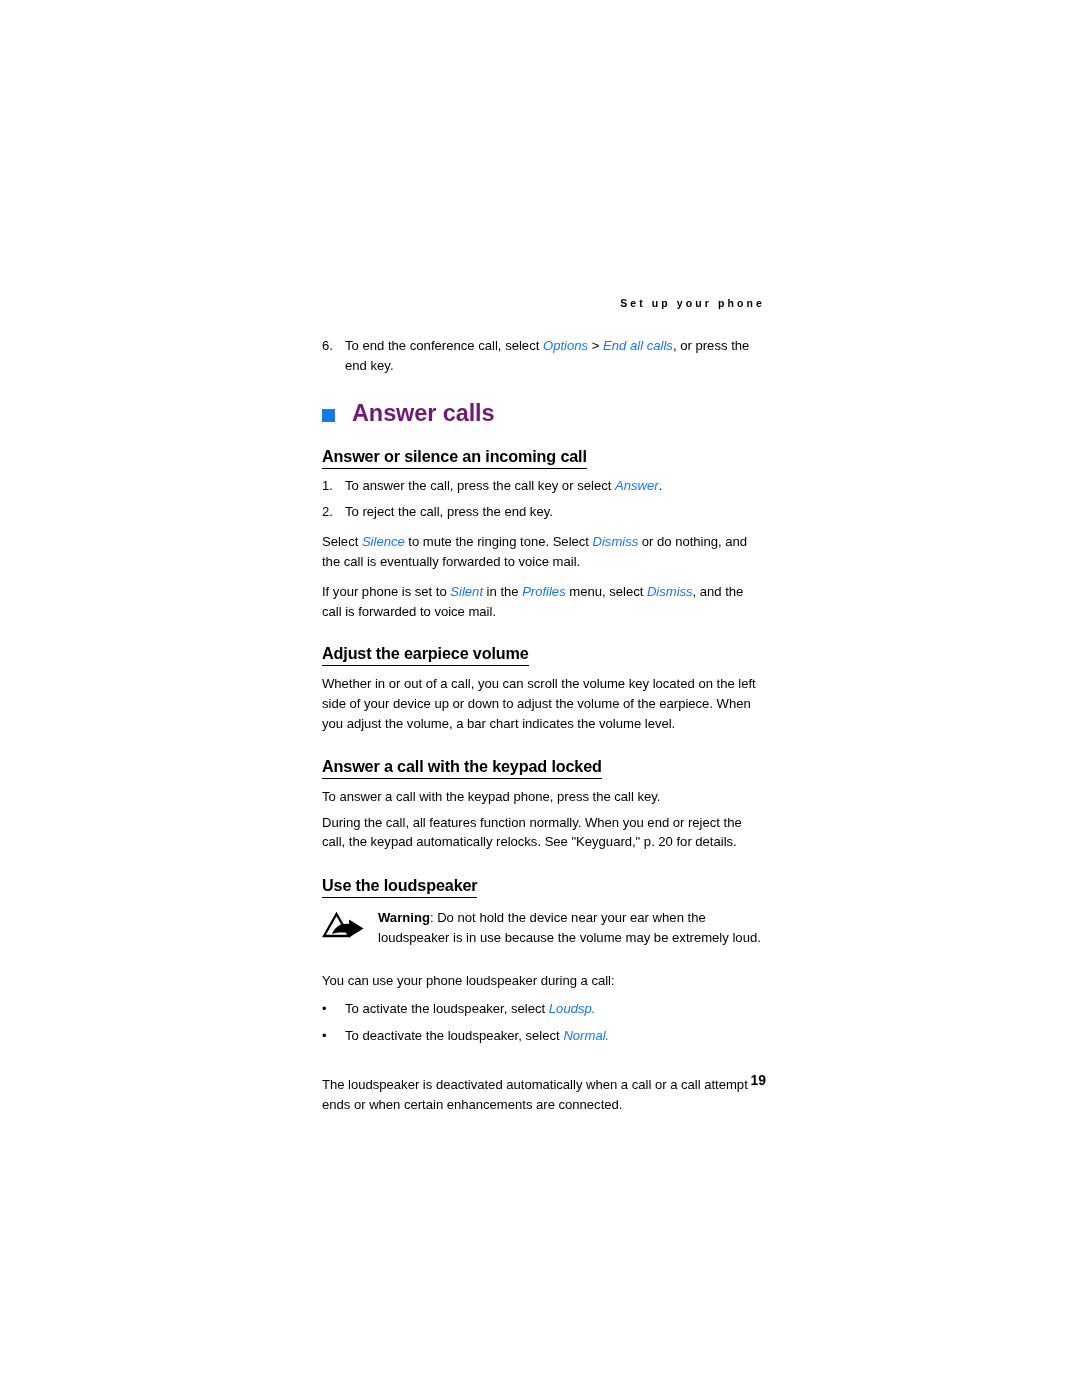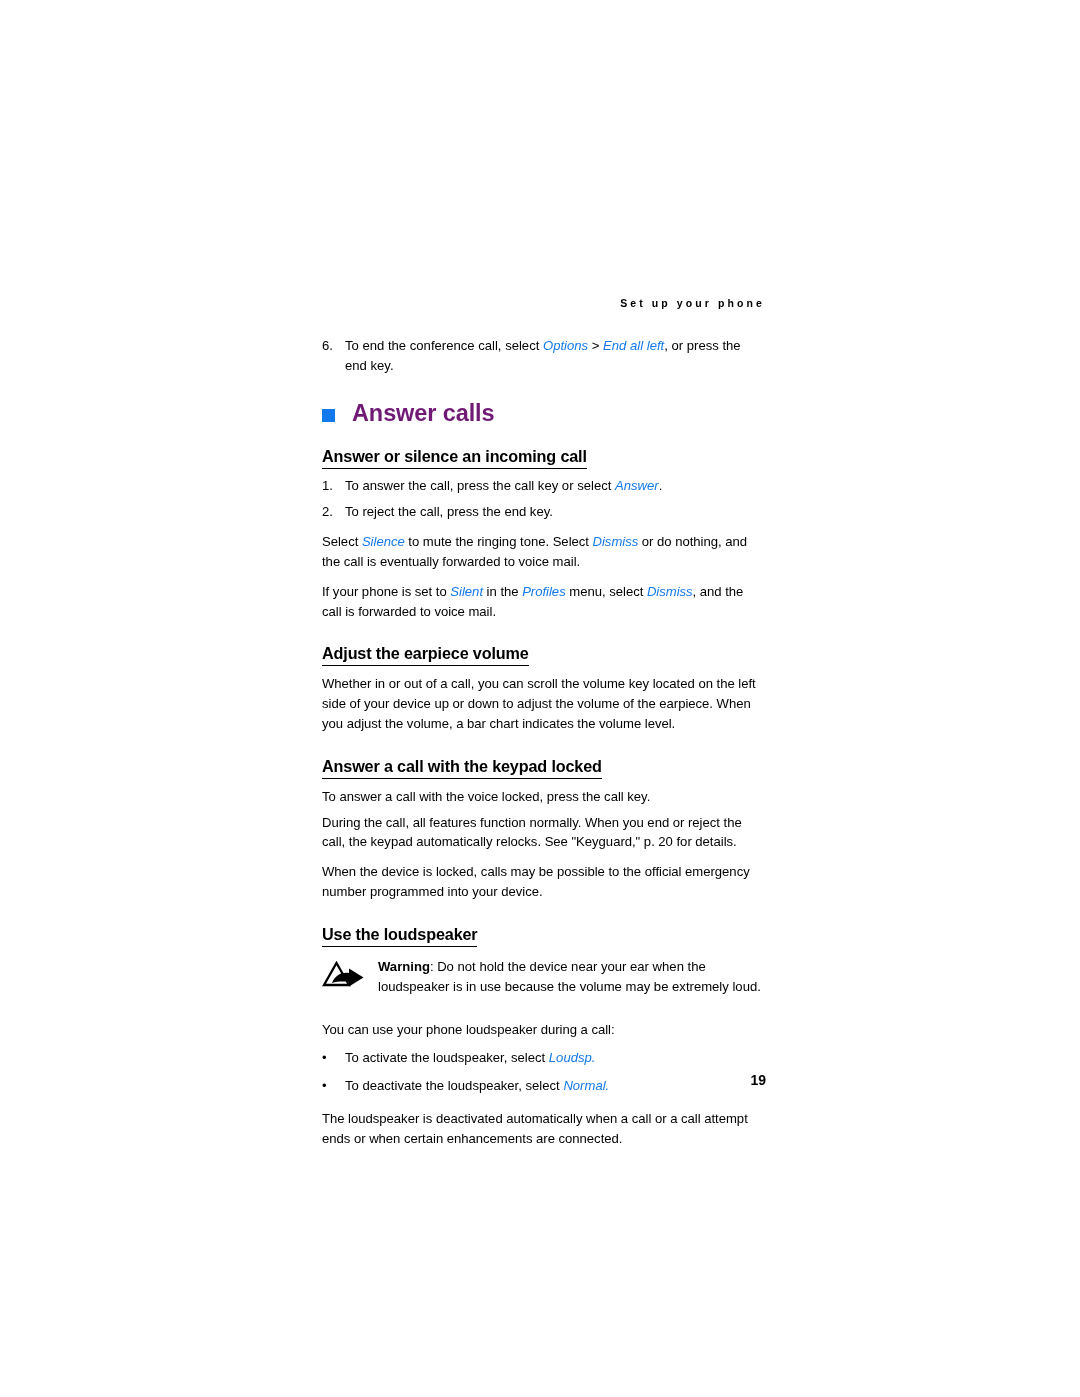--- a/index.html
+++ b/index.html
@@ -157,21 +157,21 @@
 <body>
 
 <div class="page">
 
   <div class="content">
 
     <div class="running-head">Set up your phone</div>
 
     <div class="numitem">
       <span class="num">6.</span>
-      <span class="txt"><span>To end the conference call, select </span><span class="blue-it">Options</span><span> &gt; </span><span class="blue-it">End all left</span><span>, or press the end key.</span></span>
+      <span class="txt"><span>To end the conference call, select </span><span class="blue-it">Options</span><span> &gt; </span><span class="blue-it">End all calls</span><span>, or press the end key.</span></span>
     </div>
 
     <div class="chapter">
       <span class="sq">
         <svg width="13" height="13" viewBox="0 0 13 13" xmlns="http://www.w3.org/2000/svg">
             <rect x="0" y="0" width="13" height="13" fill="#1379ec"></rect>
           </svg>
       </span>
       <span class="ctext blue">Answer calls</span>
     </div>
@@ -195,23 +195,22 @@
     <p class="body indent" style="margin-top:11px"><span>If your phone is set to </span><span class="blue-it">Silent</span><span> in the </span><span class="blue-it">Profiles</span><span> menu, select </span><span class="blue-it">Dismiss</span><span>, and the call is forwarded to voice mail.</span></p>
 
     <div class="subwrap" style="margin-top:22px">
       <h3 class="sub">Adjust the earpiece volume</h3>
     </div>
     <p class="body firstafterhead">Whether in or out of a call, you can scroll the volume key located on the left side of your device up or down to adjust the volume of the earpiece. When you adjust the volume, a bar chart indicates the volume level.</p>
 
     <div class="subwrap" style="margin-top:23px">
       <h3 class="sub">Answer a call with the keypad locked</h3>
     </div>
-    <p class="body firstafterhead">To answer a call with the voice locked, press the call key.</p>
+    <p class="body firstafterhead">To answer a call with the keypad phone, press the call key.</p>
     <p class="body" style="margin-top:6px">During the call, all features function normally. When you end or reject the call, the keypad automatically relocks. See "Keyguard," p. 20 for details.</p>
-    <p class="body" style="margin-top:10px">When the device is locked, calls may be possible to the official emergency number programmed into your device.</p>
 
     <div class="subwrap" style="margin-top:23px">
       <h3 class="sub">Use the loudspeaker</h3>
     </div>
 
     <div class="warning">
       <span class="wicon">
         <svg width="44" height="30" viewBox="0 0 44 30" xmlns="http://www.w3.org/2000/svg">
           <path d="M14.5 2 L27 24 L2 24 Z" fill="none" stroke="#000" stroke-width="2.3" stroke-linejoin="miter"></path>
           <path d="M10 22 C13 14, 20 11, 27 12 L27 7.5 L41.5 16.5 L27 25.5 L27 21 C21 20.2, 15 20.6, 10 22 Z" fill="#000"></path>
@@ -225,19 +224,19 @@
     <div class="bullet">
       <span class="dot">•</span>
       <span class="btxt"><span>To activate the loudspeaker, select </span><span class="blue-it">Loudsp.</span></span>
     </div>
 
     <div class="bullet">
       <span class="dot">•</span>
       <span class="btxt"><span>To deactivate the loudspeaker, select </span><span class="blue-it">Normal.</span></span>
     </div>
 
-    <p class="body" style="margin-top:14px">The loudspeaker is deactivated automatically when a call or a call attempt ends or when certain enhancements are connected.</p>
+    <p class="body" style="margin-top:29px">The loudspeaker is deactivated automatically when a call or a call attempt ends or when certain enhancements are connected.</p>
 
   </div>
 
   <div class="pagenum">19</div>
 
 </div>
 
 </body></html>

